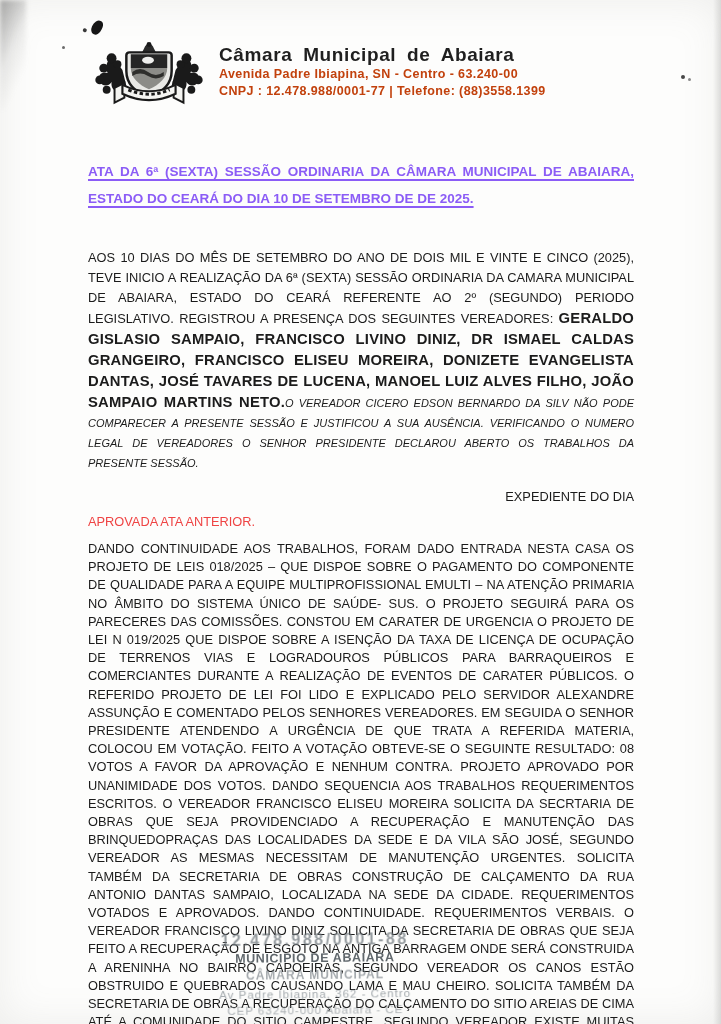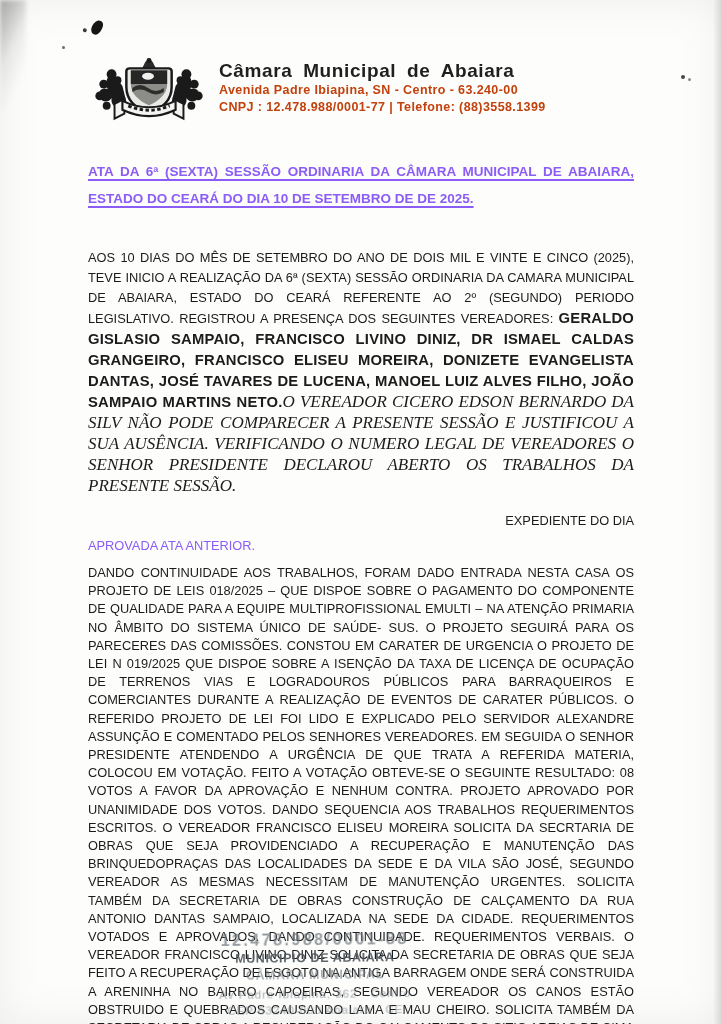--- a/index.html
+++ b/index.html
@@ -24,21 +24,21 @@
     background:linear-gradient(to left, rgba(140,140,138,.25), transparent);
   }
   .speck1{position:absolute;left:92px;top:20px;width:10px;height:15px;background:#161616;
     border-radius:62% 40% 55% 48%;transform:rotate(24deg);}
   .speck1::after{content:"";position:absolute;left:-7px;top:13px;width:4px;height:4px;background:#3a3a3a;border-radius:50%;}
   .speck2{position:absolute;left:681px;top:75px;width:4px;height:4px;background:#474747;border-radius:50%;}
   .speck2::after{content:"";position:absolute;left:7px;top:3px;width:3px;height:3px;background:#8a8a8a;border-radius:50%;}
   .speck3{position:absolute;left:62px;top:46px;width:3px;height:3px;background:#6b6b6b;border-radius:50%;}
 
   
-  .header{position:absolute;left:85px;top:52px;display:flex;align-items:flex-start;}
+  .header{position:absolute;left:85px;top:36px;display:flex;align-items:flex-start;}
   .logo{width:128px;height:80px;flex:0 0 auto;}
   .header-text{margin-left:6px;padding-top:8px;}
   .org-name{
     font-size:19px;font-weight:700;letter-spacing:.6px;word-spacing:5px;
     color:#1f1f1f;line-height:22px;white-space:nowrap;
   }
   .org-line{
     font-size:12.5px;font-weight:600;letter-spacing:.4px;color:#c2410c;line-height:17px;white-space:nowrap;
   }
 
@@ -48,23 +48,23 @@
     font-size:13.5px;font-weight:700;line-height:27px;color:#8b5cf6;
     text-decoration:underline;text-underline-offset:3px;text-decoration-thickness:1.5px;
     text-align:justify;
   }
   p{margin:0;}
   .p-open{
     margin-top:36px;
     font-size:12.8px;line-height:20px;text-align:justify;color:#1b1b1b;
   }
   .councilors{font-weight:700;font-size:14.8px;letter-spacing:.2px;}
-  .absence{font-style:italic;font-size:17px;font-family:Liberation Serif, serif;}
+  .absence{font-style:italic;font-size:11px;}
   .h-expediente{margin-top:16px;font-size:12.8px;color:#1b1b1b;text-align:right;}
-  .h-aprovada{margin-top:10px;font-size:12.8px;color:#8b5cf6;}
+  .h-aprovada{margin-top:10px;font-size:12.8px;color:#ef4444;}
   .p-body{
     margin-top:11px;
     font-size:12.8px;line-height:18.2px;text-align:justify;color:#1b1b1b;
   }
 
   
   .stamp{
     position:absolute;left:150px;top:930px;width:330px;
     text-align:center;color:#7e868c;transform:rotate(-.6deg);
     font-family:"Liberation Sans", sans-serif;

